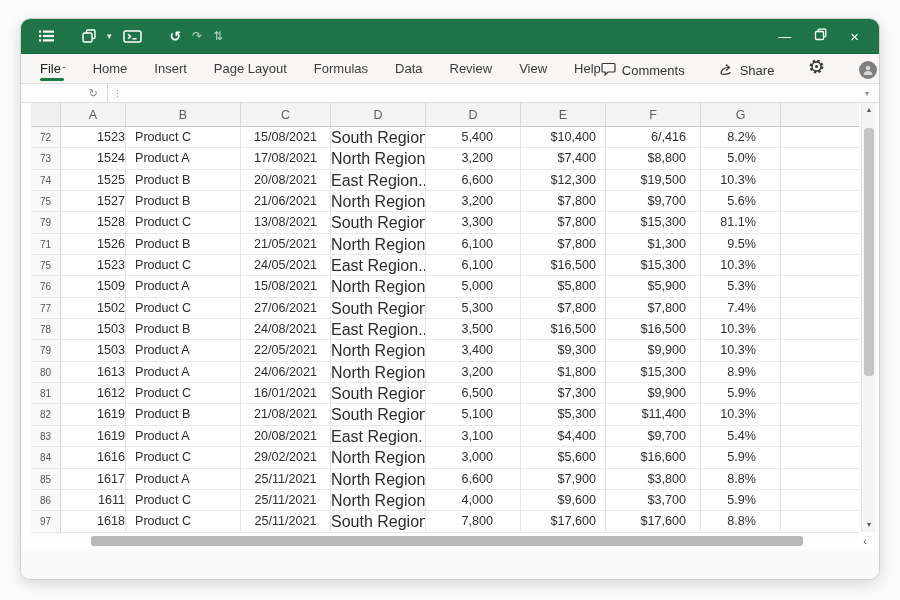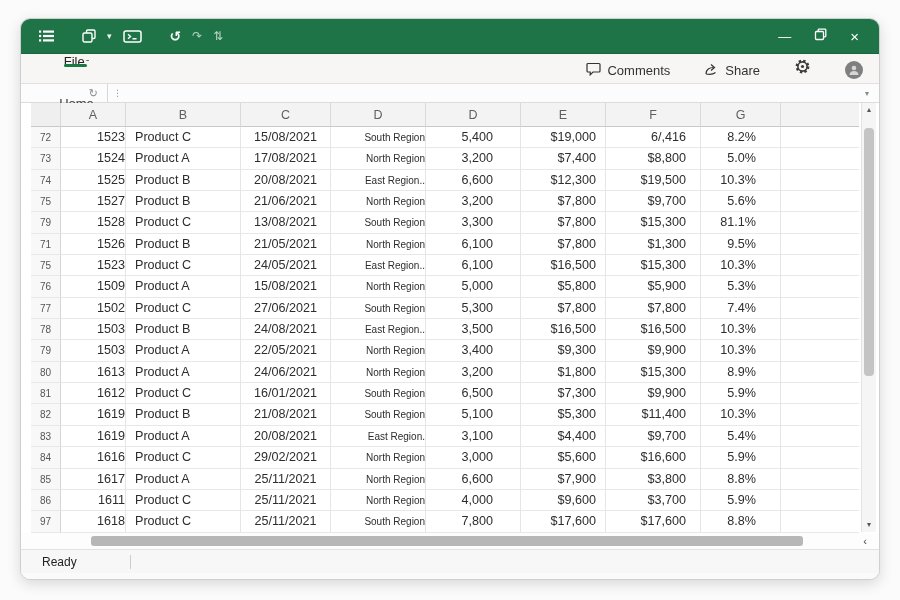--- a/index.html
+++ b/index.html
@@ -28,21 +28,21 @@
   .qat .sep{width:6px;}
   .wincontrols{display:flex;align-items:center;gap:23px;padding-right:20px;color:#fff;}
   .wincontrols span{cursor:default;line-height:1;}
   .min-glyph{font-size:13px;}
   .close-glyph{font-size:15px;}
   
   .menubar{
     height:29px;flex:0 0 29px;background:#f7f6f4;border-bottom:1px solid #e2e1df;
     display:flex;align-items:center;justify-content:space-between;
   }
-  .menus{display:flex;align-items:center;gap:27px;padding-left:19px;height:100%;flex-direction:column;}
+  .menus{display:flex;align-items:center;gap:27px;padding-left:19px;height:100%;}
   .menu{
     font-size:13px;color:#3b3b3b;position:relative;height:100%;
     display:flex;align-items:center;white-space:nowrap;cursor:default;
   }
   .menu.active{color:#222;}
   .menu.active::after{
     content:"";position:absolute;left:0;right:2px;bottom:2px;height:3px;
     background:#1A7A43;border-radius:2px;
   }
   .filedash{font-size:11px;color:#555;transform:translateY(-3px);margin-left:1px;}
@@ -78,21 +78,21 @@
     height:21.35px;line-height:21.35px;box-sizing:border-box;flex:0 0 auto;
     border-right:1px solid #e5e5e5;border-bottom:1px solid #e8e8e8;
     font-size:12.6px;color:#2d2d2d;white-space:nowrap;overflow:hidden;cursor:default;
   }
   .cell.rownum{background:#f8f8f8;color:#555;font-size:10px;text-align:center;border-right:1px solid #d5d5d5;}
   .c0{width:30px;} .c1{width:65px;} .c2{width:115px;} .c3{width:90px;} .c4{width:95px;}
   .c5{width:95px;} .c6{width:85px;} .c7{width:95px;} .c8{width:80px;} .c9{width:78px;}
   .cell.c1{text-align:right;}
   .cell.c2{text-align:left;padding-left:9px;}
   .cell.c3{text-align:center;}
-  .cell.c4{text-align:right;font-size:10px;}
+  .cell.c4{text-align:left;font-size:16px;}
   .cell.c5{text-align:right;padding-right:27px;}
   .cell.c6{text-align:right;padding-right:9px;}
   .cell.c7{text-align:right;padding-right:14px;}
   .cell.c8{text-align:right;padding-right:24px;}
   .c9{border-right:none;}
   
   .vscroll{
     position:absolute;top:0;right:3px;bottom:1px;width:15px;
     background:#f5f5f5;border-left:1px solid #e3e3e3;
     display:flex;flex-direction:column;align-items:center;justify-content:space-between;
@@ -258,21 +258,21 @@
           <div class="hcell c9"></div>
         </div>
       <div id="grid-rows">
           <div class="row">
             <div class="cell c0 rownum">72</div>
             <div class="cell c1">1523</div>
             <div class="cell c2">Product C</div>
             <div class="cell c3">15/08/2021</div>
             <div class="cell c4">South Region</div>
             <div class="cell c5">5,400</div>
-            <div class="cell c6">$19,000</div>
+            <div class="cell c6">$10,400</div>
             <div class="cell c7">6/,416</div>
             <div class="cell c8">8.2%</div>
             <div class="cell c9"></div>
           </div>
           <div class="row">
             <div class="cell c0 rownum">73</div>
             <div class="cell c1">1524</div>
             <div class="cell c2">Product A</div>
             <div class="cell c3">17/08/2021</div>
             <div class="cell c4">North Region</div>
@@ -495,19 +495,15 @@
       </div>
       <span class="varrow">▾</span>
     </div>
   </div>
 
   <div class="hscrollrow">
     <div class="hthumb"></div>
     <span class="harrow">‹</span>
   </div>
 
-  <div class="statusbar">
-    <span class="ready">Ready</span>
-    <span class="sdivider"></span>
-  </div>
   <div class="footer"></div>
 
 </div>
 
 </body></html>

